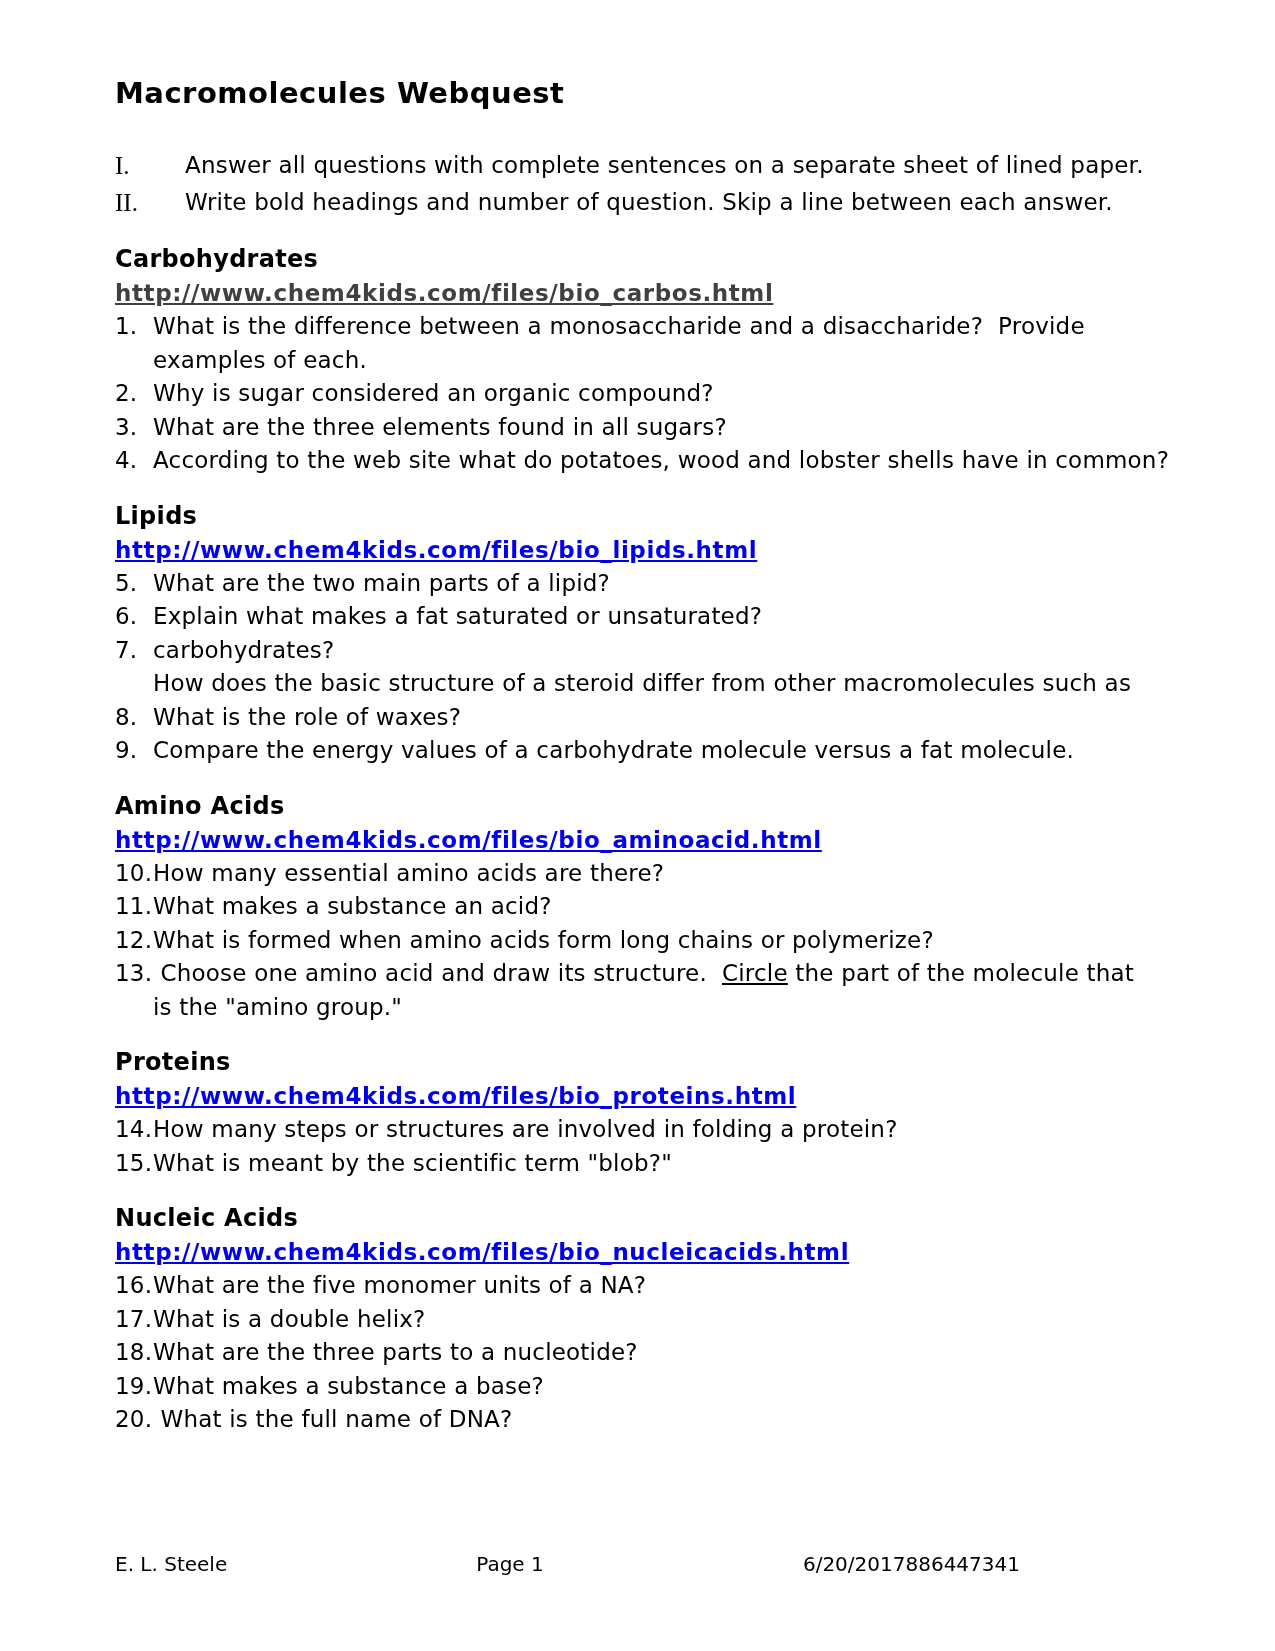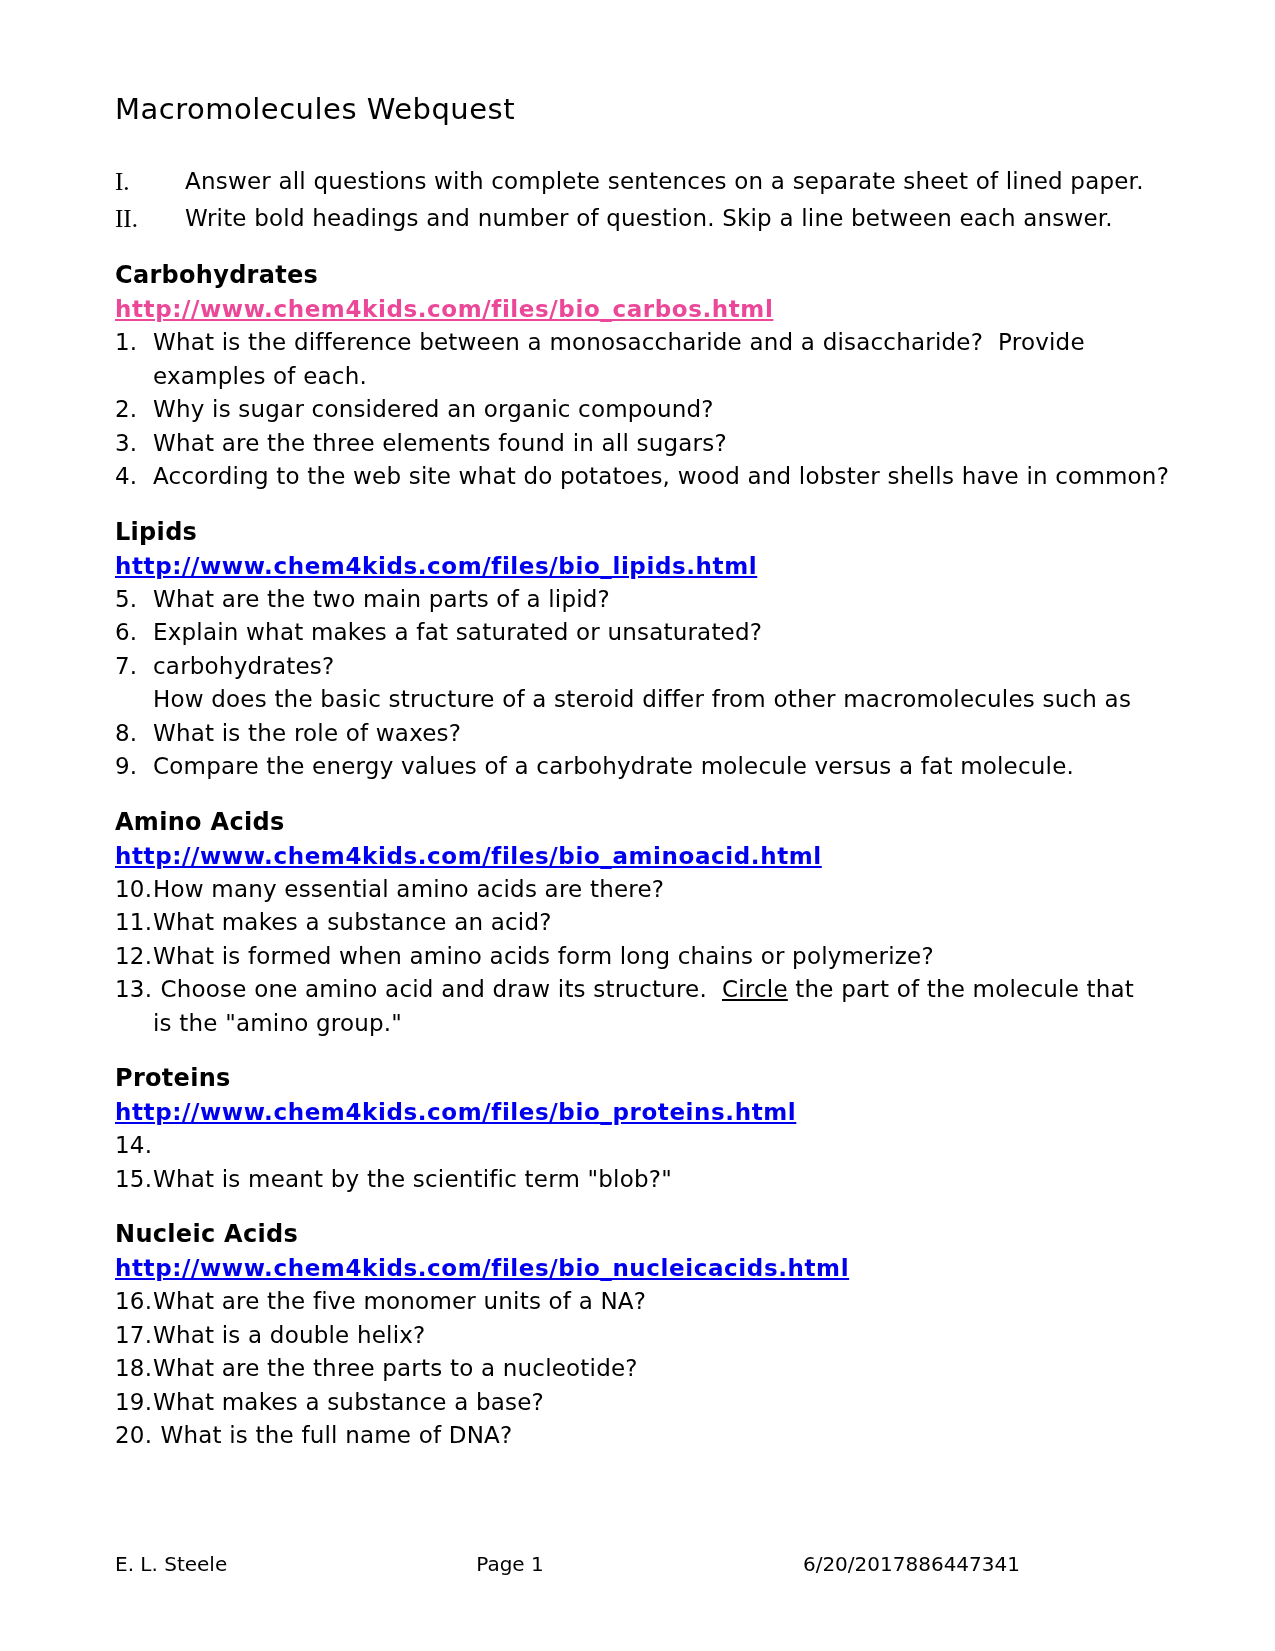--- a/index.html
+++ b/index.html
@@ -11,24 +11,24 @@
     overflow:hidden;
     font-family:"DejaVu Sans", sans-serif;
     color:#000;
   }
   .content {
     position:absolute;
     left:115px; top:78px;
     width:1060px;
   }
   .doc-title {
-    margin:16px 0 39px 0;
+    margin:0 0 39px 0;
     font-size:29px;
     line-height:30px;
-    font-weight:normal;
+    font-weight:bold;
     letter-spacing:0.5px;
     white-space:pre;
   }
   .instructions { }
   .inst-row {
     display:flex;
     font-size:23px;
     line-height:37px;
     letter-spacing:0.2px;
     white-space:pre;
@@ -94,21 +94,21 @@
       </div>
       <div class="inst-row">
         <span class="inst-marker">II.</span>
         <span class="inst-text">Write bold headings and number of question. Skip a line between each answer.</span>
       </div>
     </div>
 
     <div>
   <div class="section">
     <h2 class="section-heading">Carbohydrates</h2>
-    <a class="section-url" style="color: #ec4899;">http://www.chem4kids.com/files/bio_carbos.html</a>
+    <a class="section-url" style="color: #404040;">http://www.chem4kids.com/files/bio_carbos.html</a>
     <div class="questions">
             <div class="question">
               <span class="qnum">1.</span>
               <div class="qtext">
                 <div class="qline"><span>What is the difference between a monosaccharide and a disaccharide?  Provide</span></div>
                 <div class="qline"><span>examples of each.</span></div>
               </div>
             </div>
             <div class="question">
               <span class="qnum">2.</span>
@@ -200,20 +200,23 @@
             </div>
           </div>
   </div>
 
   <div class="section">
     <h2 class="section-heading">Proteins</h2>
     <a class="section-url" style="color: rgb(0, 0, 238);">http://www.chem4kids.com/files/bio_proteins.html</a>
     <div class="questions">
             <div class="question">
               <span class="qnum">14.</span>
+              <div class="qtext">
+                <div class="qline"><span>How many steps or structures are involved in folding a protein?</span></div>
+              </div>
             </div>
             <div class="question">
               <span class="qnum">15.</span>
               <div class="qtext">
                 <div class="qline"><span>What is meant by the scientific term "blob?"</span></div>
               </div>
             </div>
           </div>
   </div>
 

